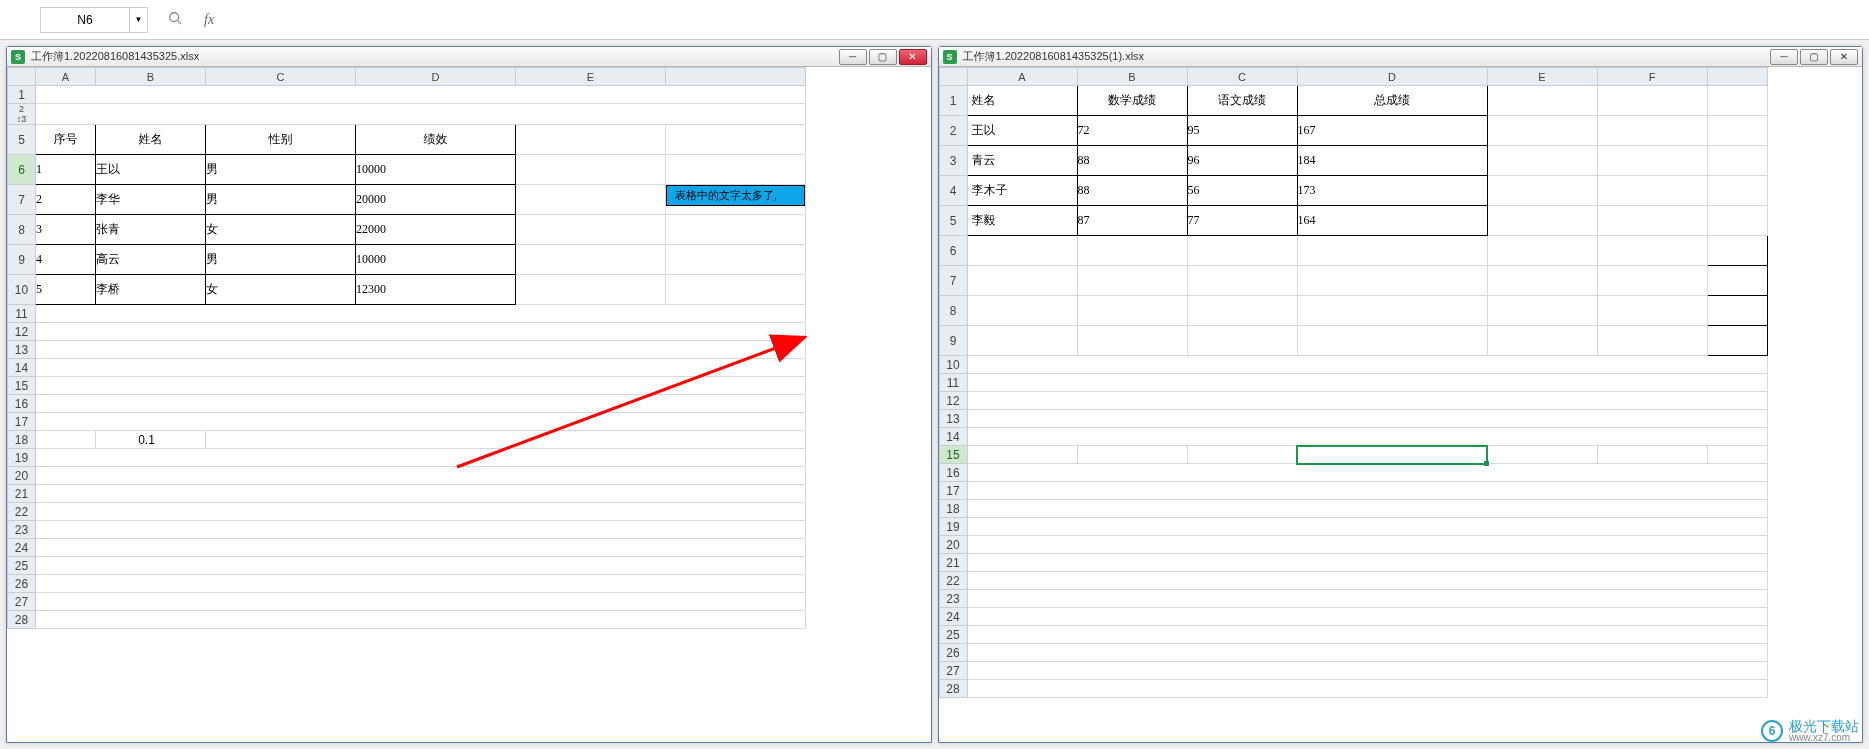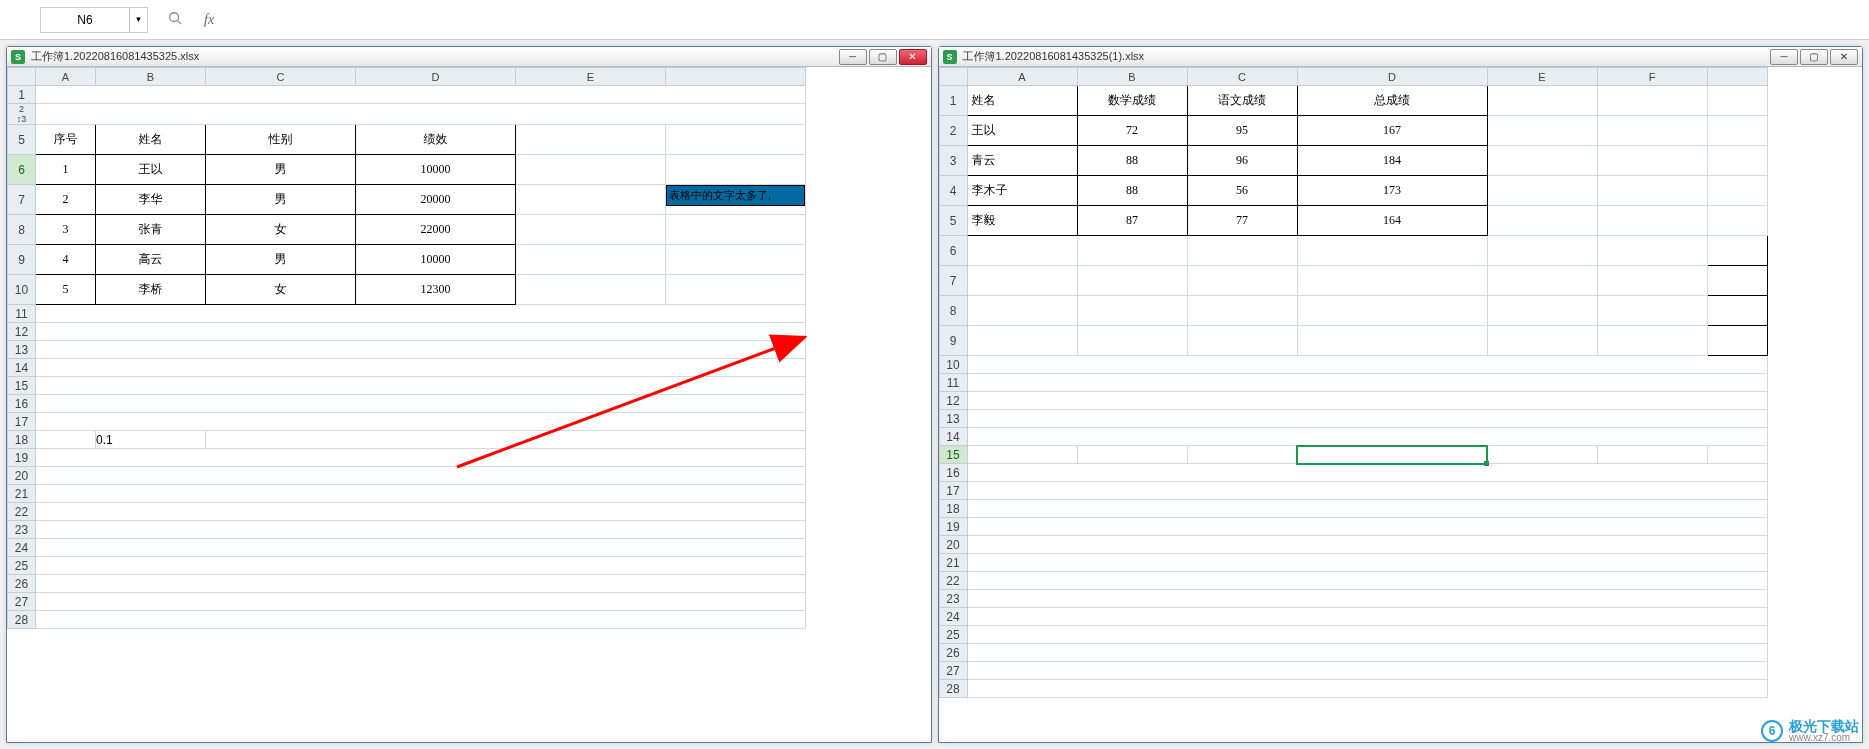--- a/index.html
+++ b/index.html
@@ -22,40 +22,40 @@
 .win-btn.close { background: linear-gradient(#e67,#c23); color: #fff; border-color: #a12; }
 
 .sheet { flex: 1; overflow: hidden; position: relative; background: #fff; }
 .grid { border-collapse: collapse; table-layout: fixed; }
 .grid th { background: #e8edf2; border: 1px solid #c6cdd6; font-weight: normal; font-size: 11px; color: #444; height: 18px; }
 .grid td { border: 1px solid #d4d9de; height: 18px; font-size: 12px; }
 .rowhdr { width: 28px; text-align: center; background: #e8edf2 !important; border: 1px solid #c6cdd6 !important; font-size: 11px; color: #444; }
 .rowhdr.sel { background: #d0e8d0 !important; color: #176b17; }
 .corner { width: 28px; background: #e8edf2; border: 1px solid #c6cdd6; }
 
-.data-cell { font-family: SimSun, serif; font-size: 20px; text-align: center; border: 1.5px solid #000 !important; height: 30px !important; }
+.data-cell { font-family: SimSun, serif; font-size: 20px; border: 1.5px solid #000 !important; height: 30px !important; }
 .data-hdr { font-family: SimSun, serif; font-size: 20px; text-align: center; border: 1.5px solid #000 !important; height: 30px !important; }
 .data-left { text-align: left; padding-left: 4px; }
 
 .tall { height: 30px !important; }
-.small-txt { font-size: 10px; text-align: left; padding-right: 8px; }
+.small-txt { font-size: 10px; text-align: center; padding-right: 8px; }
 
 .sel-cell { border: 2px solid #1a9850 !important; position: relative; }
 .sel-cell::after { content: ''; position: absolute; right: -3px; bottom: -3px; width: 5px; height: 5px; background: #1a9850; }
 
-.note-box { position: absolute; border: 1px solid #000; font-size: 11px; padding: 2px 2px; background: #0369a1; }
+.note-box { position: absolute; border: 1px solid #000; font-size: 11px; padding: 2px 8px; background: #0ea5e9; }
 
 .bordered-empty { border: 1.5px solid #000 !important; height: 30px !important; }
 
 .arrow-svg { position: absolute; pointer-events: none; }
 
 .watermark { position: absolute; right: 10px; bottom: 6px; font-size: 13px; display: flex; align-items: center; gap: 6px; }
 .wm-logo { width: 22px; height: 22px; border-radius: 50%; border: 2px solid #2aa0d8; display: flex; align-items: center; justify-content: center; font-weight: bold; color: #2aa0d8; font-size: 12px; background: #fff; }
 .wm-text { display: flex; flex-direction: column; line-height: 1; }
-.wm-cn { font-size: 14px; font-weight: bold; color: #2aa0d8; }
+.wm-cn { font-size: 14px; font-weight: normal; color: #2aa0d8; }
 .wm-url { font-size: 10px; color: #888; }
 </style>
 </head>
 <body>
 
 <div class="formula-bar">
   <input class="name-box" value="N6" style="">
   <div class="name-box-dd">▼</div>
   <span class="search-icon">
     <svg width="14" height="14" viewBox="0 0 16 16">

